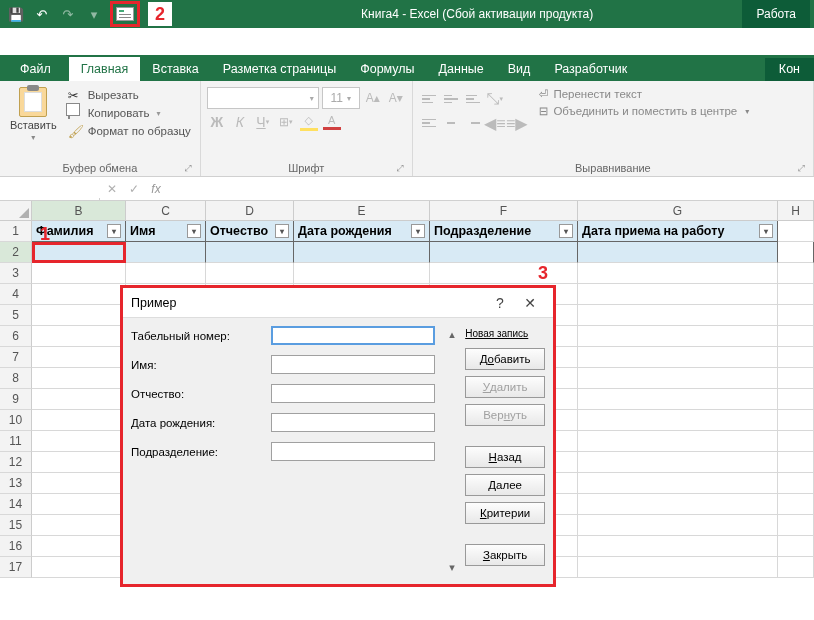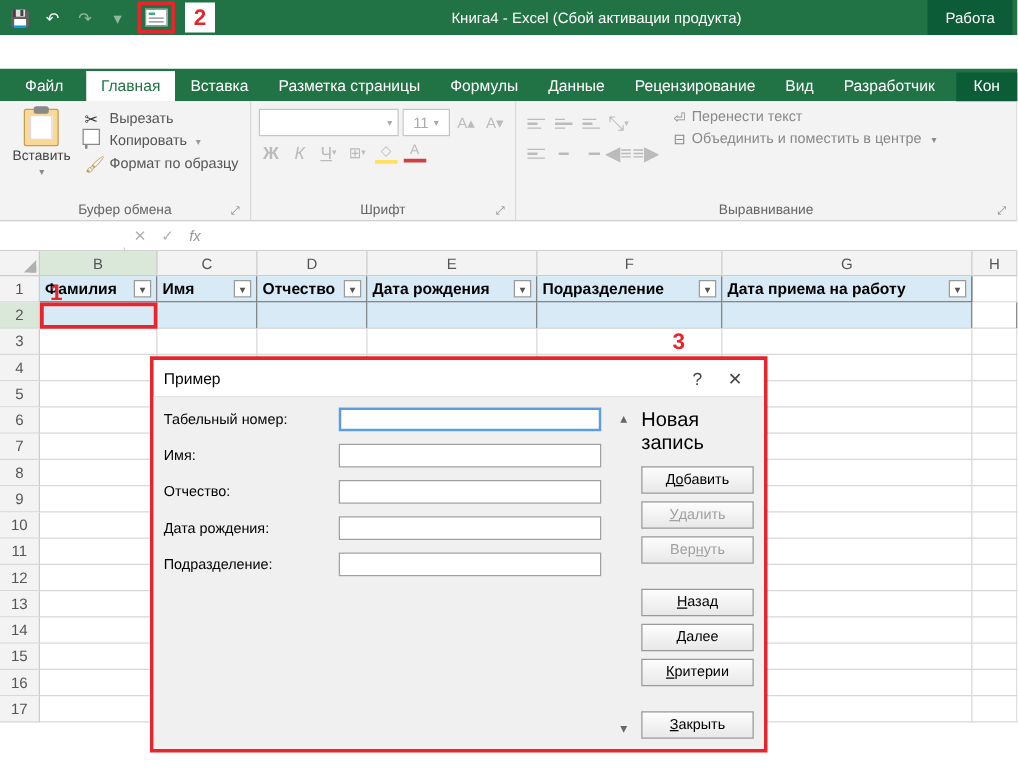--- a/index.html
+++ b/index.html
@@ -97,32 +97,32 @@
 
 
 .cB { width:94px; } .cC { width:80px; } .cD { width:88px; } .cE { width:136px; } .cF { width:148px; } .cG { width:200px; } .cH { width:36px; }
 
 
 .annot-1 { position:absolute; color:#e6252c; font-weight:bold; font-size:18px; z-index:5; }
 .annot-3 { position:absolute; color:#e6252c; font-weight:bold; font-size:18px; z-index:5; }
 
 
 .dialog-wrap { position:absolute; border:3px solid #e6252c; z-index:10; background:#fff; }
-.dialog { width:488px; background:#fff; }
+.dialog { width:430px; background:#fff; }
 .dlg-title { height:30px; border-bottom:1px solid #ddd; display:flex; align-items:center; padding:0 8px; font-size:12.5px; }
 .dlg-title .t { flex:1; }
 .dlg-title .hb { width:30px; text-align:center; font-size:14px; color:#444; }
 .dlg-body { background:#f0f0f0; display:flex; padding:8px; gap:6px; min-height:266px; }
 .form-col { flex:1; display:flex; flex-direction:column; gap:10px; padding-right:4px; }
 .form-row { display:flex; align-items:center; gap:6px; font-size:11.5px; }
 .form-row label { width:134px; }
 .form-row input { flex:1; height:19px; border:1px solid #a0a0a0; background:#fff; padding:0 3px; font-size:11.5px; }
 .scroll-col { width:16px; display:flex; flex-direction:column; justify-content:space-between; align-items:center; color:#666; font-size:11px; padding:2px 0; }
 .btn-col { width:90px; display:flex; flex-direction:column; gap:6px; font-size:11.5px; }
-.rec-lbl { font-size:16px; padding:2px 0 3px; }
+.rec-lbl { font-size:10px; padding:2px 0 3px;text-decoration:underline; }
 .dlg-btn { height:22px; border:1px solid #999; background:linear-gradient(#fdfdfd,#e8e8e8); display:flex; align-items:center; justify-content:center; cursor:default; }
 .dlg-btn.disabled { color:#a0a0a0; }
 .dlg-btn u { text-decoration:underline; }
 </style>
 </head>
 <body>
 
 <div class="titlebar">
   <div class="qat">
     <div class="qat-btn">💾</div>
@@ -138,21 +138,20 @@
   <div class="right-tab">Работа</div>
 </div>
 
 <div class="ribbon-tabs">
   <div class="ribbon-tab file">Файл</div>
   <div class="ribbon-tab active">Главная</div>
   <div class="ribbon-tab">Вставка</div>
   <div class="ribbon-tab">Разметка страницы</div>
   <div class="ribbon-tab">Формулы</div>
   <div class="ribbon-tab">Данные</div>
-  <div class="ribbon-tab">Рецензирование</div>
   <div class="ribbon-tab">Вид</div>
   <div class="ribbon-tab">Разработчик</div>
   <div class="spacer"></div>
   <div class="ribbon-tab right">Кон</div>
 </div>
 
 <div class="ribbon">
 
   <div class="group">
     <div class="group-body">

